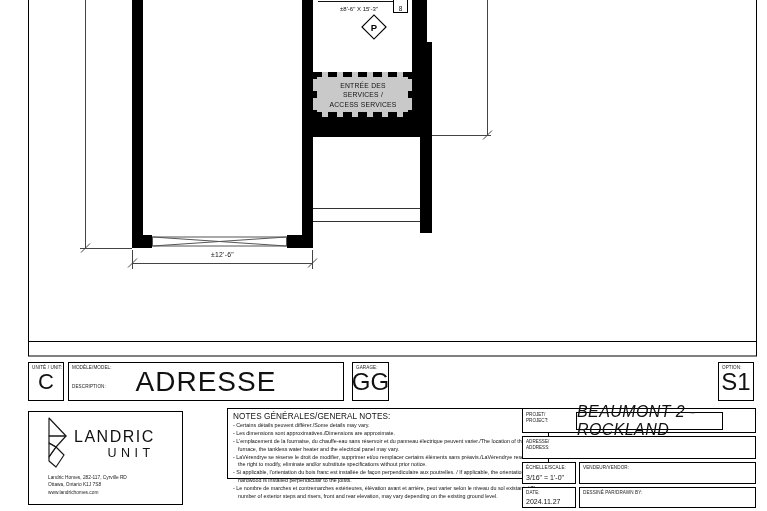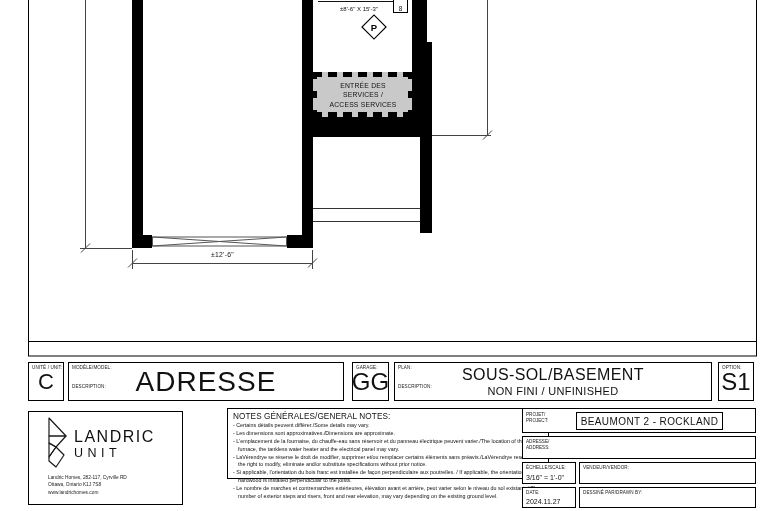--- a/index.html
+++ b/index.html
@@ -37,21 +37,21 @@
   .addr { font-size:4.8px; line-height:1.55; color:#222; }
 
   
   #notes-title { font-size:8.2px; letter-spacing:.1px; margin-bottom:1px; }
   .note-item { font-size:5.35px; line-height:1.42; color:#111; padding-left:5px; text-indent:-5px; margin-bottom:.5px; }
 
   
   .two-line-lbl { font-size:4.6px; line-height:1.25; color:#222; }
   #project-value-box { position:absolute; left:53px; top:3px; width:147px; height:18px;
                        border:1px solid #000; display:flex; align-items:center; justify-content:center; }
-  #project-value { font-size:10px; letter-spacing:.4px; }
+  #project-value { font-size:16px; letter-spacing:.4px;font-style:italic; }
   .field-value { font-size:7px; }
 </style>
 </head>
 <body>
 
 <div id="sheet">
 
   <svg class="abs" style="left:0;top:0" width="767" height="360" viewBox="0 0 767 360">
 
     <g stroke="#000" stroke-width="1" fill="none">
@@ -140,42 +140,36 @@
     <span class="lbl corner-lbl">MODÈLE/MODEL:</span>
     <span class="lbl mid-lbl">DESCRIPTION:</span>
     <span class="tb-value-xl">ADRESSE</span>
   </div>
 
   <div class="box ctr" style="left:352px; top:362px; width:37px; height:39px;">
     <span class="lbl corner-lbl">GARAGE:</span>
     <span class="tb-value-lg">GG</span>
   </div>
 
-  <div class="box ctr" style="left:394px; top:362px; width:318px; height:39px;">
-    <span class="lbl corner-lbl">PLAN:</span>
-    <span class="lbl mid-lbl">DESCRIPTION:</span>
-    <span class="tb-value-md" style="margin-bottom:3px">SOUS-SOL/BASEMENT</span>
-    <span class="tb-value-sm">NON FINI / UNFINISHED</span>
-  </div>
 
   <div class="box ctr" style="left:718px; top:362px; width:36px; height:39px;">
     <span class="lbl corner-lbl">OPTION:</span>
     <span class="tb-value-lg">S1</span>
   </div>
 
   <div class="box" style="left:28px; top:411px; width:155px; height:94px;">
     <svg class="abs" style="left:13px; top:5px;" width="30" height="60" viewBox="0 0 30 60">
       <g fill="none" stroke="#1a1a1a" stroke-width="1.2" stroke-linejoin="round">
         <path d="M7 1 L24 19 L7 19 Z"></path>
         <path d="M7 19 L24 19 L14 30 L7 26 Z"></path>
         <path d="M7 26 L14 30 L7 40 Z"></path>
         <path d="M14 30 L22 38 L14 50 L7 44 L7 40 Z"></path>
       </g>
     </svg>
-    <div class="abs" style="left:45px; top:17px;">
+    <div class="abs" style="left:45px; top:17px;text-align:right;">
       <div id="logo-name-1">LANDRIC</div>
       <div id="logo-name-2">UNIT</div>
     </div>
     <div class="abs addr" style="left:19px; top:62px;">
       <div>Landric Homes, 282-117, Cyrville RD</div>
       <div>Ottawa, Ontario K1J 7S8</div>
       <div>www.landrichomes.com</div>
     </div>
   </div>
 

